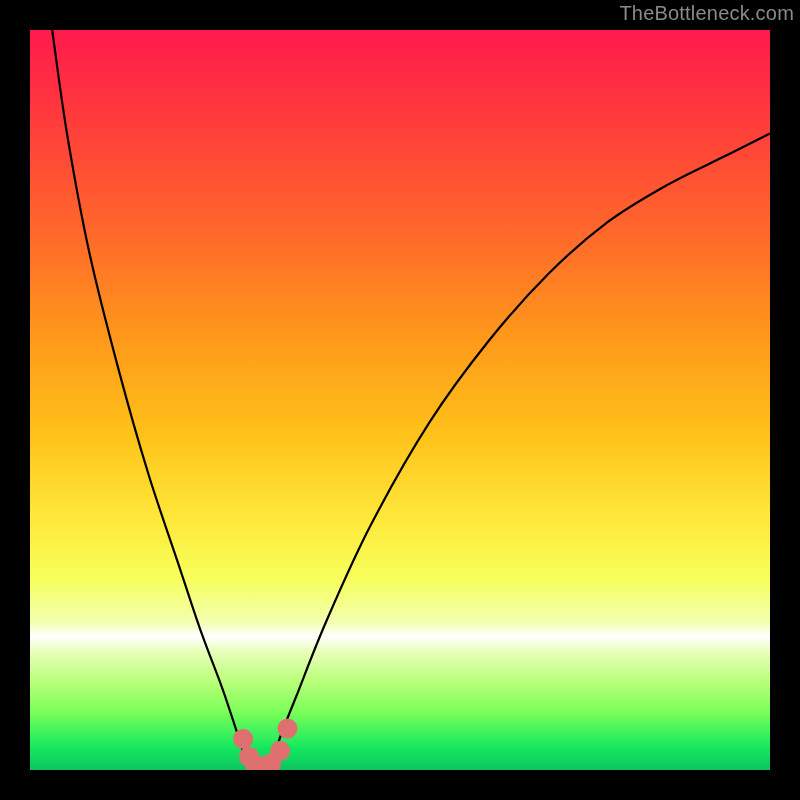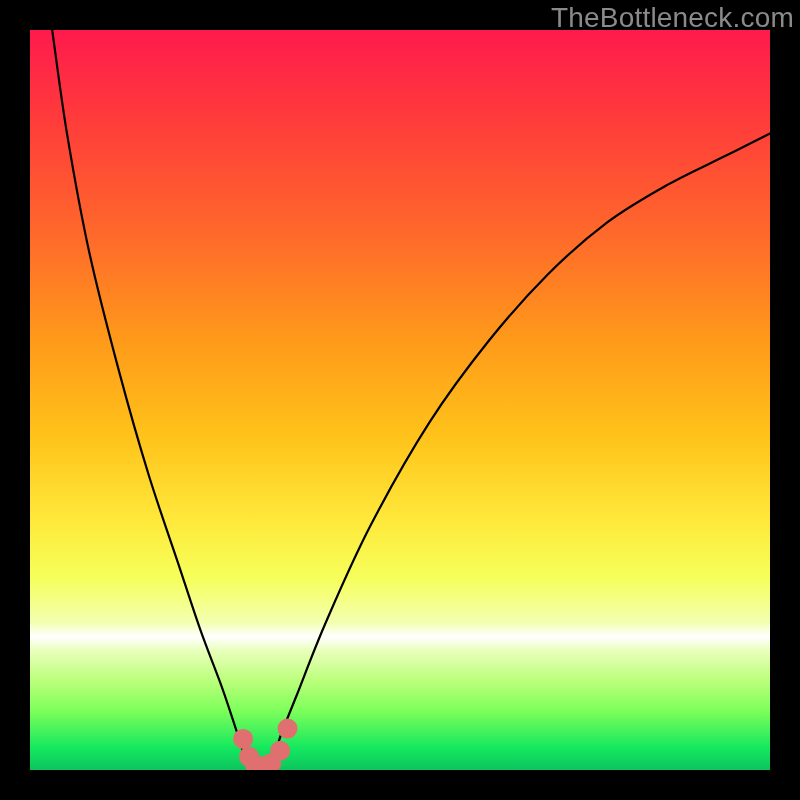--- a/index.html
+++ b/index.html
@@ -45,21 +45,21 @@
     left: 0;
     top: 0;
     width: 740px;
     height: 740px;
   }
   .watermark {
     position: absolute;
     top: 2px;
     right: 6px;
     font-family: Arial, Helvetica, sans-serif;
-    font-size: 28px;
+    font-size: 20px;
     color: #8a8a8a;
     letter-spacing: 0.2px;
     user-select: none;
   }
 </style>
 </head>
 <body>
 
 <div class="frame">
   <div class="watermark">TheBottleneck.com</div>

